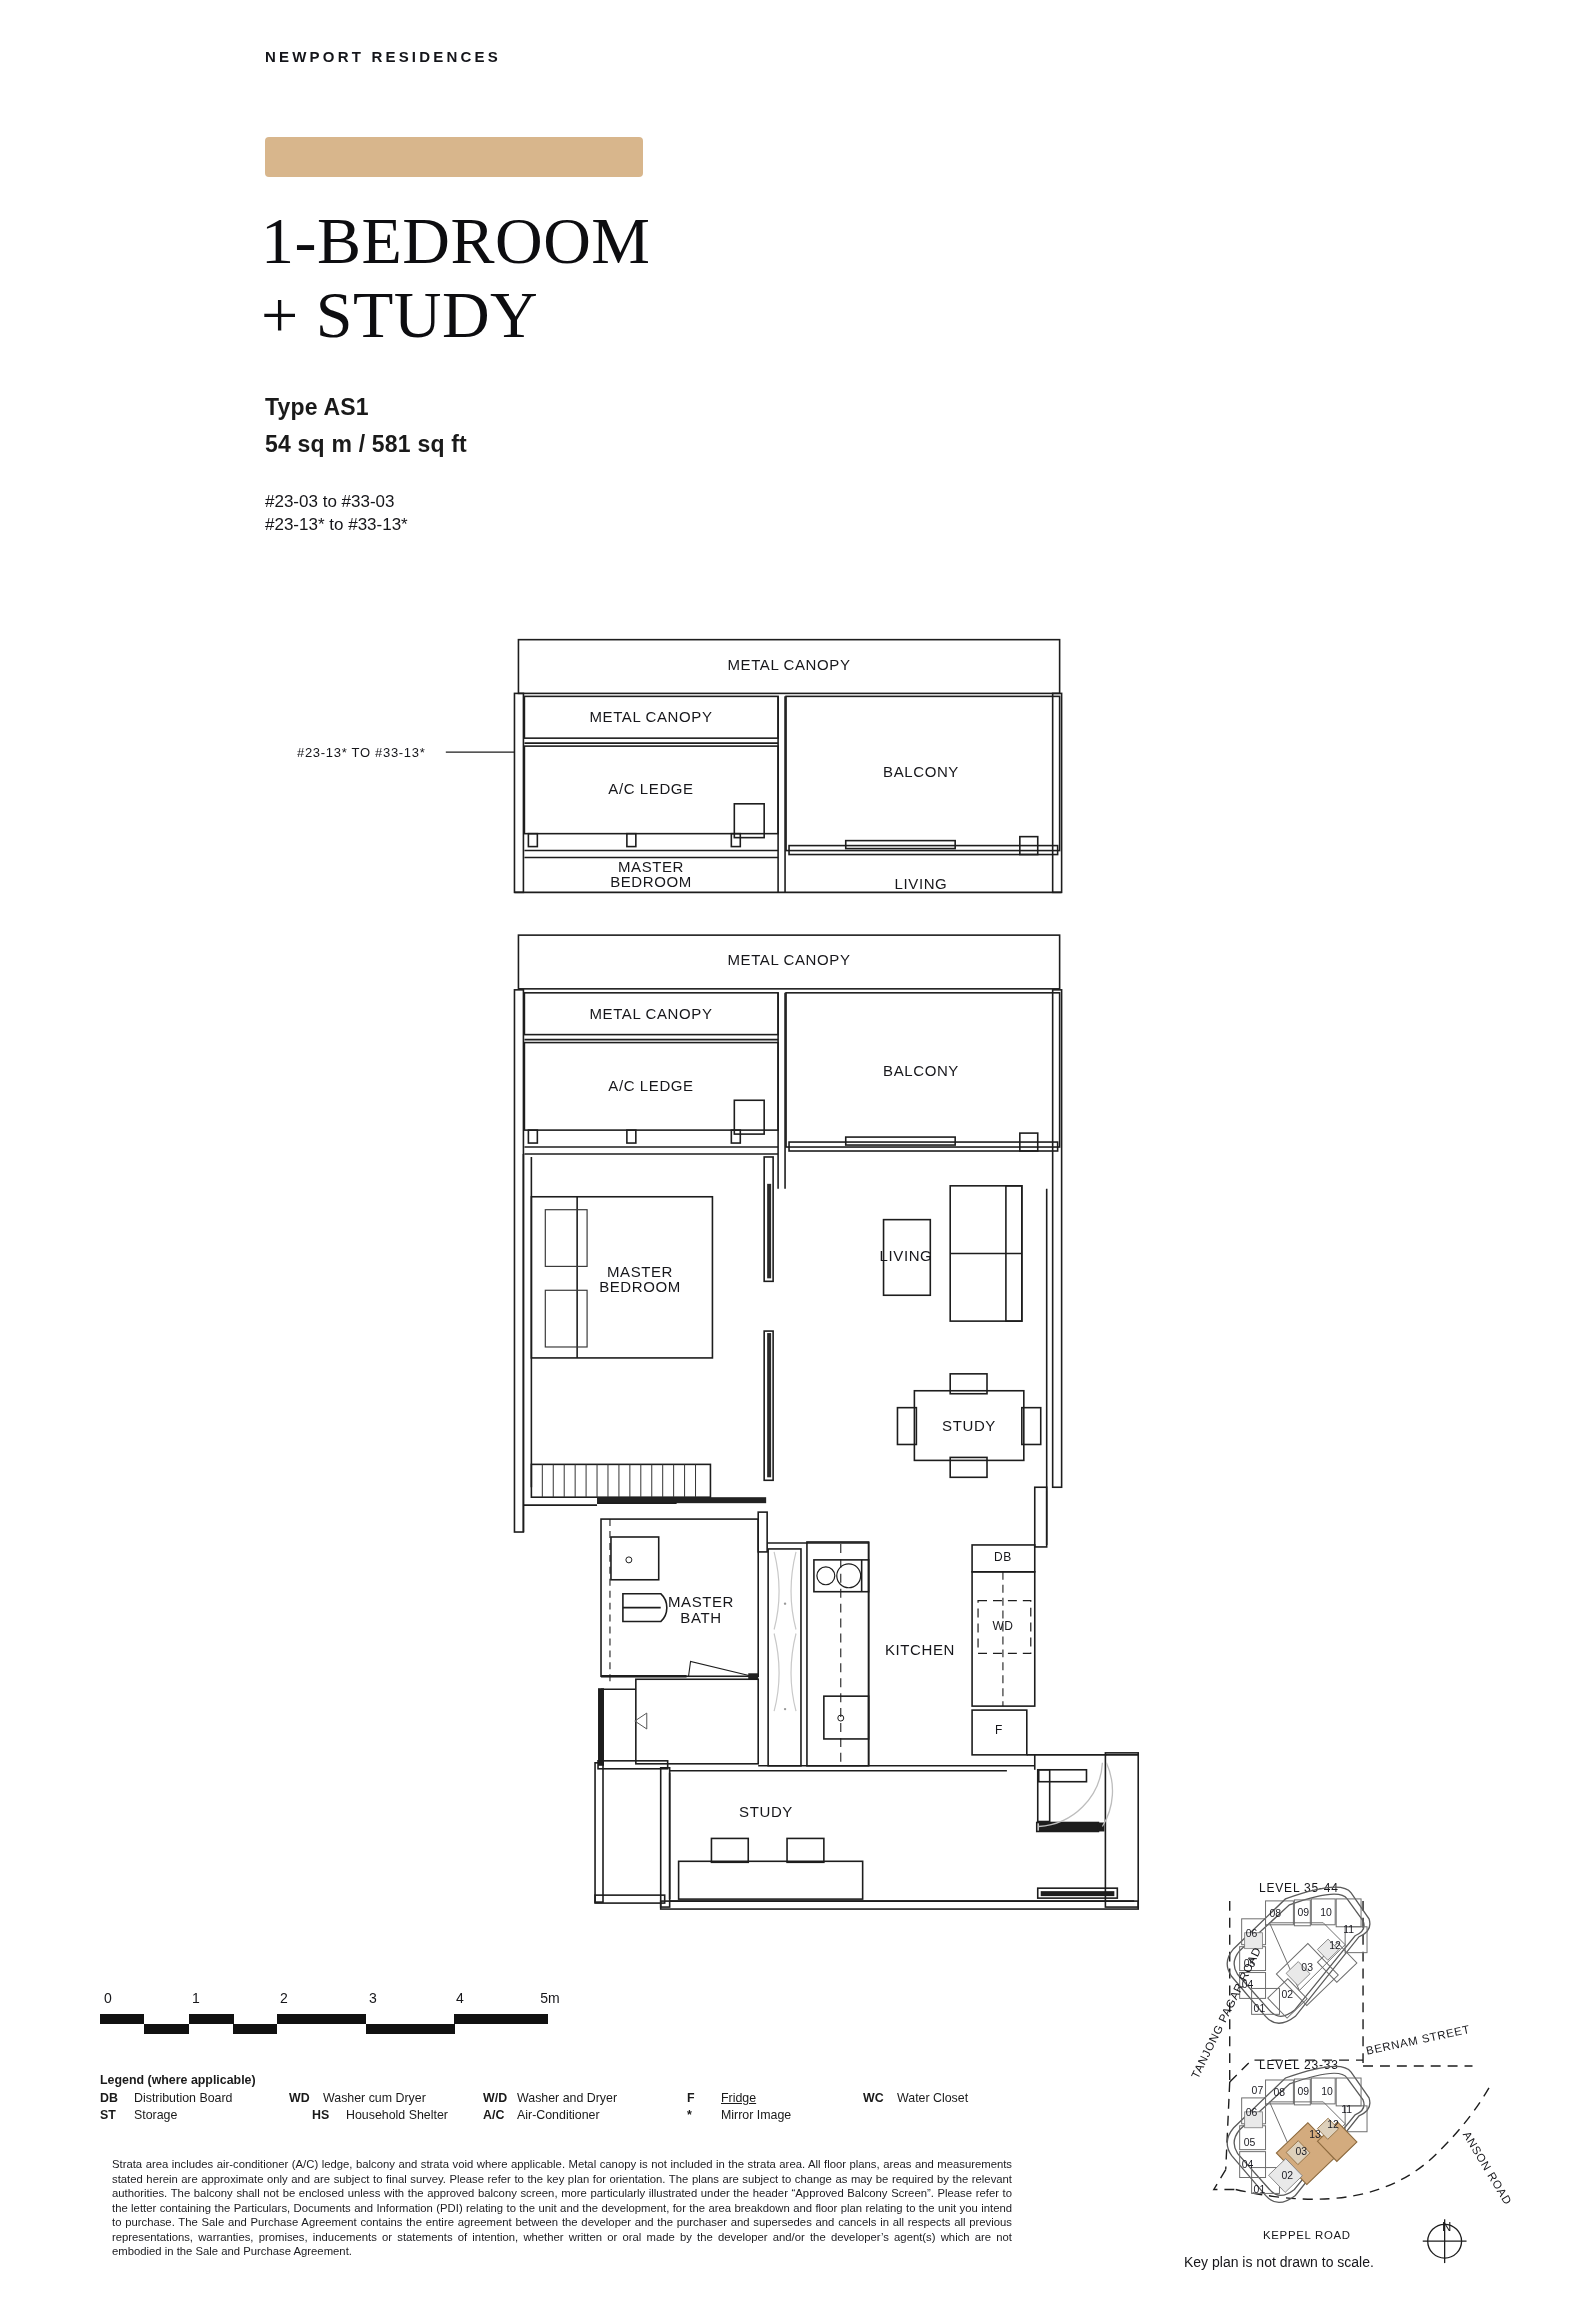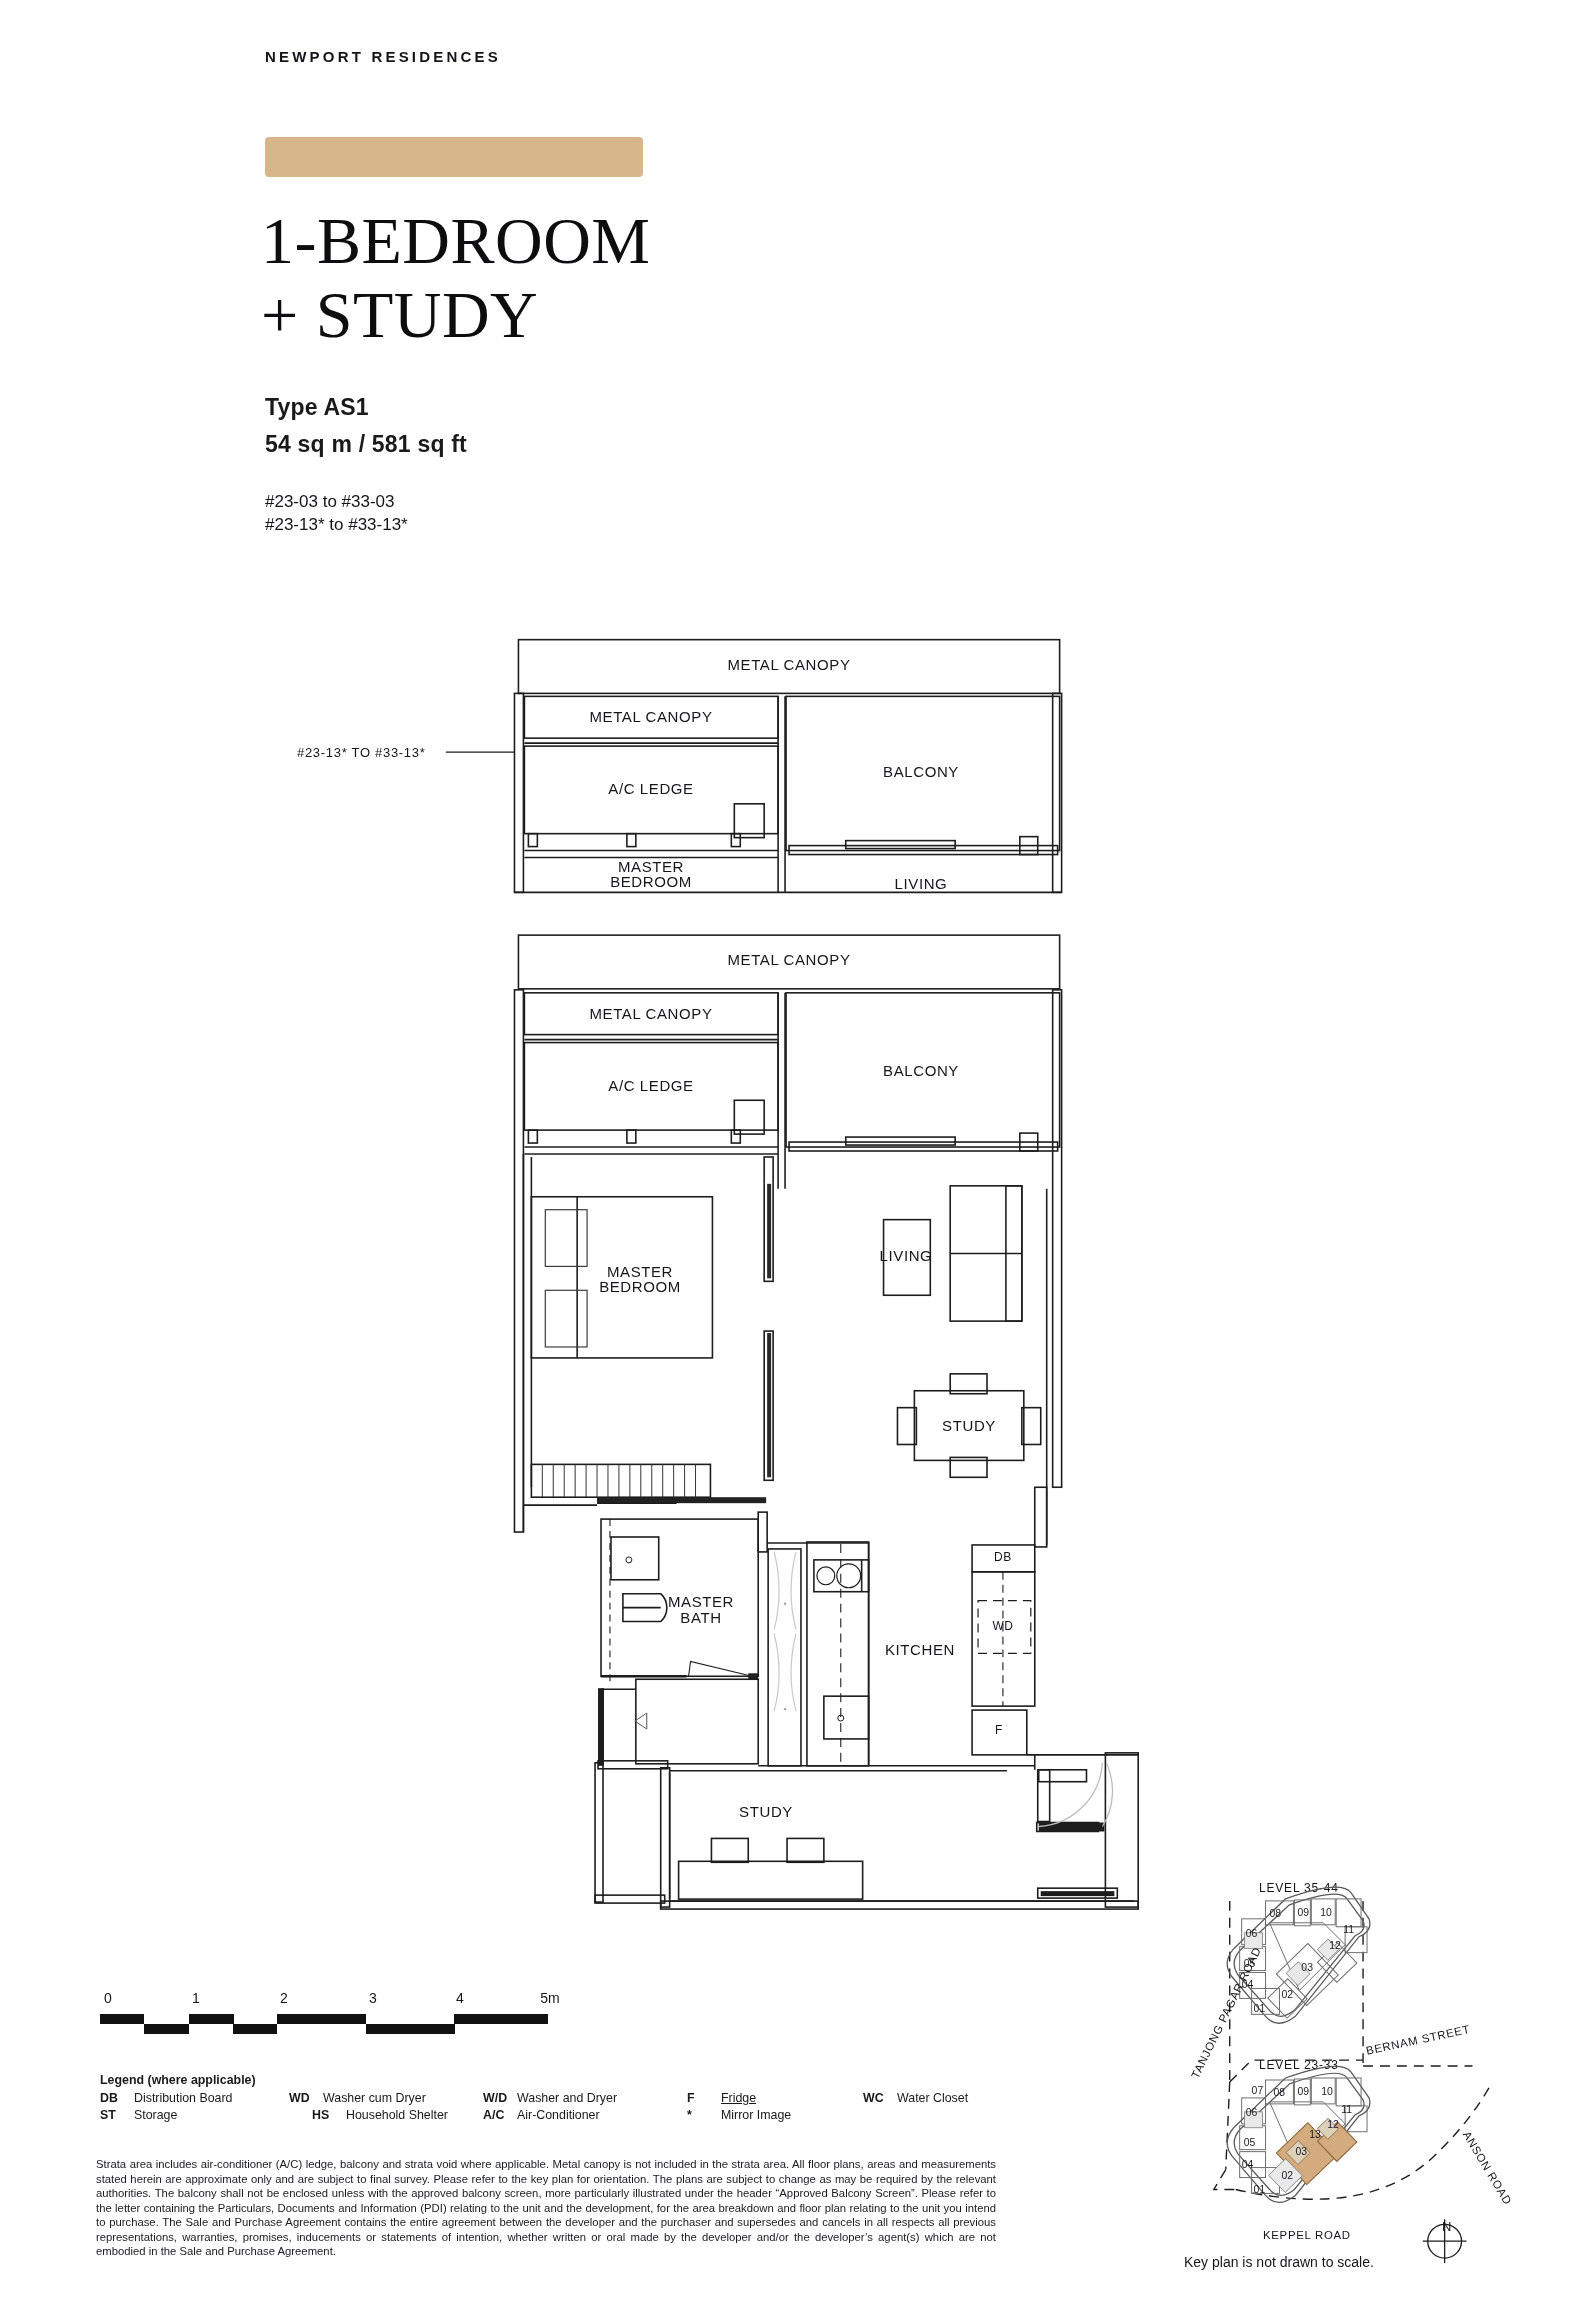--- a/index.html
+++ b/index.html
@@ -65,21 +65,21 @@
   .sc-track { position:absolute; top:24px; left:0; width:448px; height:20px; }
   .sc-blk { position:absolute; background:#111; }
 
   
   .legend-title { position:absolute; left:100px; top:2073px; font-size:12.4px; font-weight:700; }
   .legrow { position:absolute; font-size:12.4px; }
   .legrow b { display:inline-block; width:34px; font-weight:700; }
 
   
   .disclaimer {
-    position:absolute; left:96px; top:2157px; width:900px;
+    position:absolute; left:112px; top:2157px; width:900px;
     font-size:11.3px; line-height:14.5px; text-align:justify; color:#1b1b1f;
   }
 
   
   .kp { position:absolute; left:1174px; top:1871px; width:398px; height:418px; }
   .kp-title { position:absolute; font-size:12px; letter-spacing:0.8px; color:#16161a; white-space:nowrap; }
   .kp-note { position:absolute; left:1184px; top:2254px; font-size:14px; color:#16161a; }
   .street { position:absolute; font-size:11.4px; letter-spacing:0.7px; color:#16161a; white-space:nowrap; }
   .compass-n { position:absolute; left:1442px; top:2219px; font-size:13px; font-weight:400; }
 </style>

